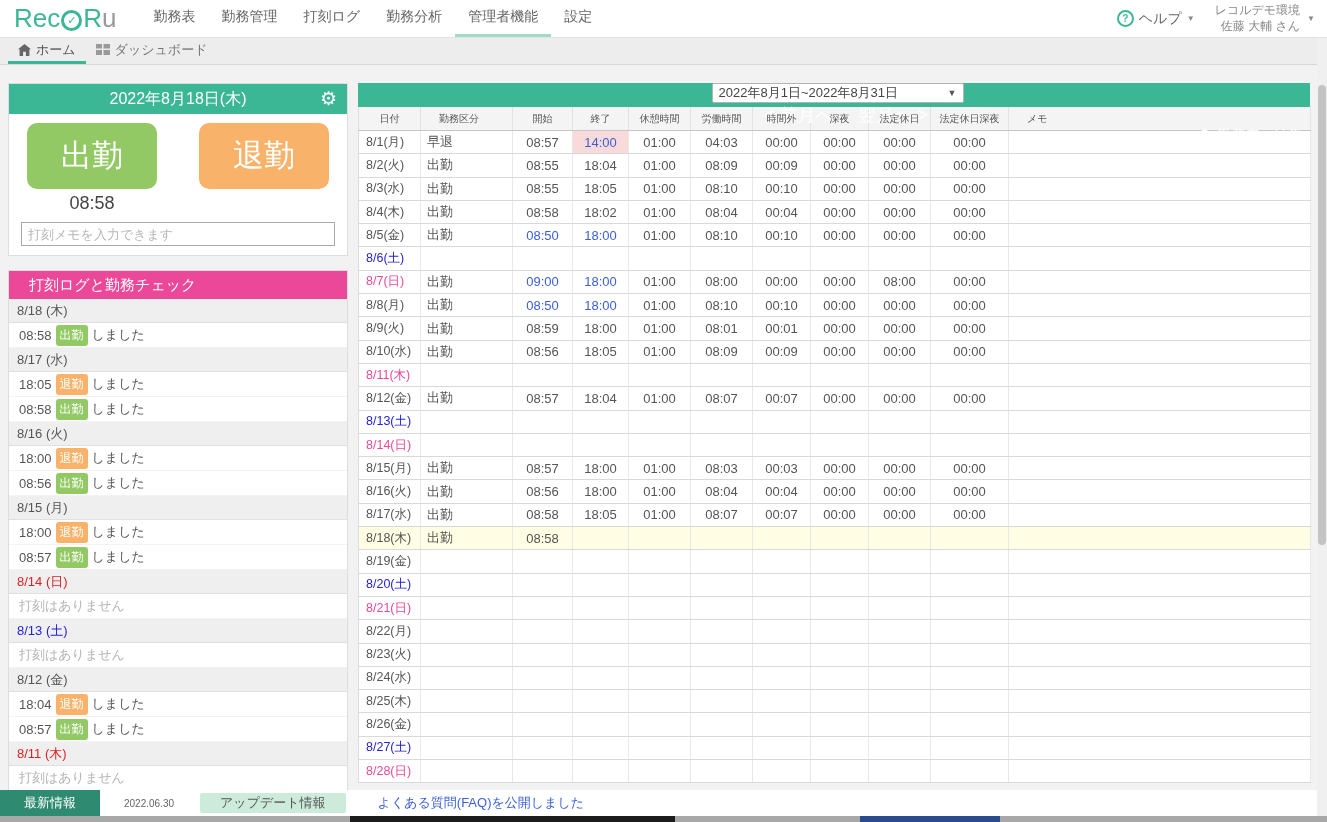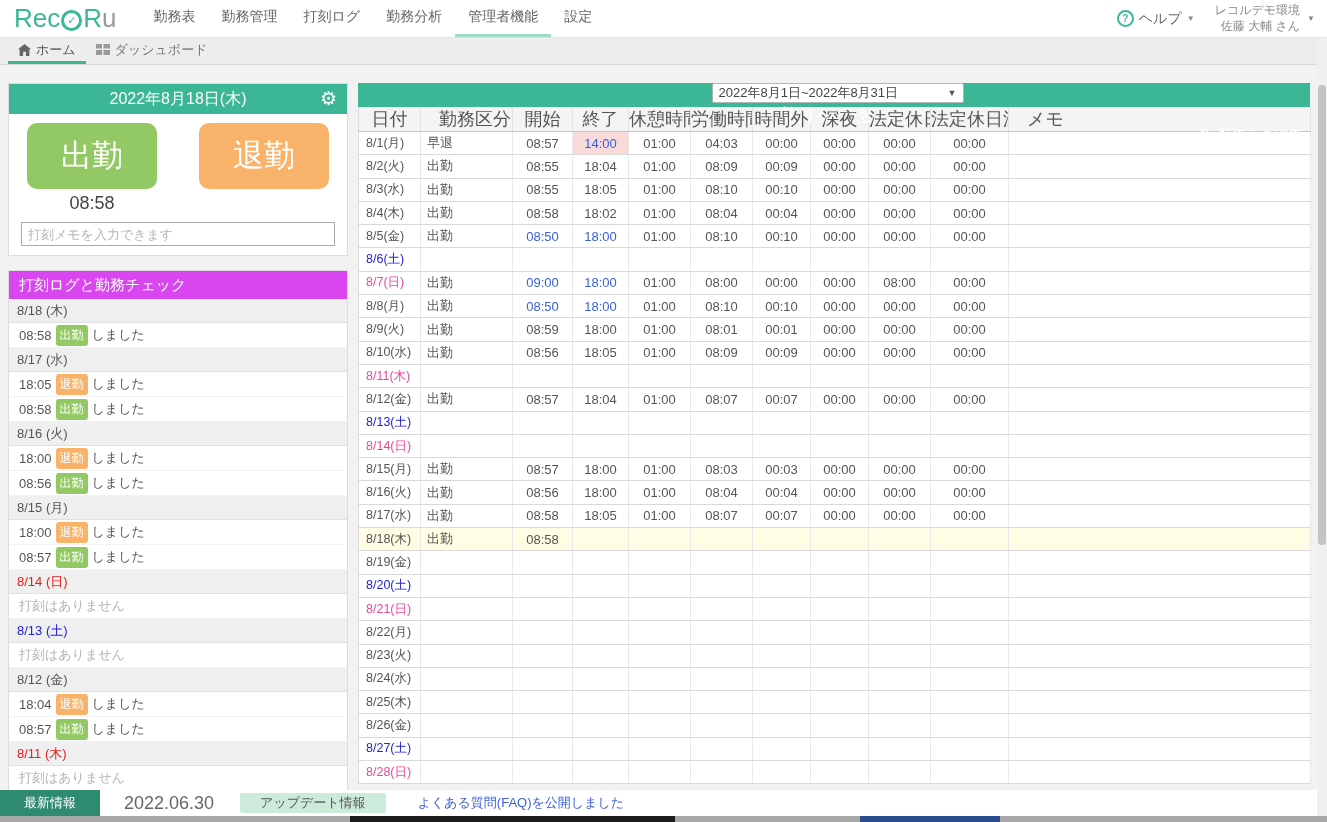--- a/index.html
+++ b/index.html
@@ -45,22 +45,22 @@
   .btn-out{background:#f8b26a;}
   .punch-time{width:130px;margin-left:18px;text-align:center;font-size:18px;color:#444;margin-top:4px;}
   .memo-input{position:absolute;left:12px;right:12px;bottom:9px;height:24px;border:1px solid #a9a9a9;
               font-size:13px;padding:0 6px;color:#555;box-sizing:border-box;
               font-family:"Liberation Sans","DejaVu Sans",sans-serif;}
   .memo-input::placeholder{color:#b5b5b5;}
 
   
   .log-panel{position:absolute;left:8px;top:270px;width:340px;height:520px;background:#fff;
              border:1px solid #ddd;border-bottom:none;box-sizing:border-box;overflow:hidden;}
-  .log-header{height:28px;background:#d946ef;color:#fff;font-size:15px;display:flex;
-              align-items:center;padding-left:10px;}
+  .log-header{height:28px;background:#ec4899;color:#fff;font-size:15px;display:flex;
+              align-items:center;padding-left:20px;}
   .log-date{height:24px;line-height:23px;background:#efefef;border-bottom:1px solid #e0e0e0;
             padding-left:8px;font-size:13px;color:#555;box-sizing:border-box;}
   .log-date.red{color:#dd2222;}
   .log-date.blue{color:#2323d6;}
   .log-entry{height:25px;display:flex;align-items:center;padding-left:10px;font-size:13px;color:#555;
              gap:4px;border-bottom:1px solid #f3f3f3;box-sizing:border-box;}
   .badge{color:#fff;font-size:12px;border-radius:3px;padding:2px 4px;}
   .badge.in{background:#92c964;}
   .badge.out{background:#f8b26a;}
   .log-empty{height:25px;display:flex;align-items:center;padding-left:10px;font-size:13px;
@@ -73,40 +73,40 @@
                  border-radius:2px;font-size:13px;color:#444;display:flex;align-items:center;
                  padding:0 6px;justify-content:space-between;box-sizing:border-box;cursor:pointer;}
   .select-caret{color:#555;font-size:9px;}
   .month-links{display:flex;gap:24px;margin-left:24px;}
   .month-link{color:#fff;font-size:18px;cursor:pointer;}
   .edit-btn{margin-left:auto;margin-right:8px;color:#fff;font-size:14px;display:flex;
             align-items:center;gap:5px;cursor:pointer;}
 
   table.ts{width:952px;border-collapse:collapse;table-layout:fixed;background:#fff;
            border-left:1px solid #ddd;border-right:1px solid #ddd;border-bottom:1px solid #bbb;}
-  thead th{height:23px;background:#f4f4f4;font-weight:normal;font-size:18px;color:#555;
+  thead th{height:23px;background:#f4f4f4;font-weight:normal;font-size:10px;color:#555;
            border-right:1px solid #e3e3e3;border-bottom:1px solid #c6c6c6;text-align:center;
            padding:0;overflow:hidden;white-space:nowrap;}
   thead th.left{text-align:left;padding-left:18px;}
   tbody td{height:22.3px;font-size:13px;color:#555;text-align:center;border-right:1px solid #e8e8e8;
            border-bottom:1px solid #d9d9d9;padding:0;overflow:hidden;white-space:nowrap;}
   td.c-date{text-align:left;padding-left:7px;font-size:12.5px;}
   td.c-type{text-align:left;padding-left:6px;}
   td.red{color:#ec4899;}
   td.blue{color:#2323d6;}
   td.edited{color:#3a5fd9;}
   td.alert{color:#3a5fd9;background:#f8dada;}
   tr.today td{background:#fffde3;}
 
   
   .footer{position:absolute;left:0;top:790px;width:1327px;height:26px;background:#fff;
           display:flex;align-items:center;}
   .footer-badge{width:100px;height:26px;background:#2e8a70;color:#fff;font-size:13px;
                 display:flex;align-items:center;justify-content:center;}
-  .footer-date{margin-left:24px;font-size:18px;color:#666;}
+  .footer-date{margin-left:24px;font-size:10px;color:#666;}
   .update-btn{margin-left:26px;background:#cdebdb;color:#555;font-size:13px;height:20px;
               padding:0 20px;display:flex;align-items:center;border-radius:2px;cursor:pointer;}
   .news-link{margin-left:32px;font-size:13px;color:#3a5fd9;cursor:pointer;text-decoration:none;}
 
   .bottom-strip{position:absolute;top:816px;left:0;width:1327px;height:6px;background:#a8a8a8;}
   .strip-dark{position:absolute;left:350px;top:0;width:325px;height:6px;background:#1c1c1c;}
   .strip-navy{position:absolute;left:860px;top:0;width:140px;height:6px;background:#2a4b8d;}
 
   
   .v-scrollbar{position:absolute;right:0;top:38px;width:10px;height:778px;background:#f0f0f0;}

